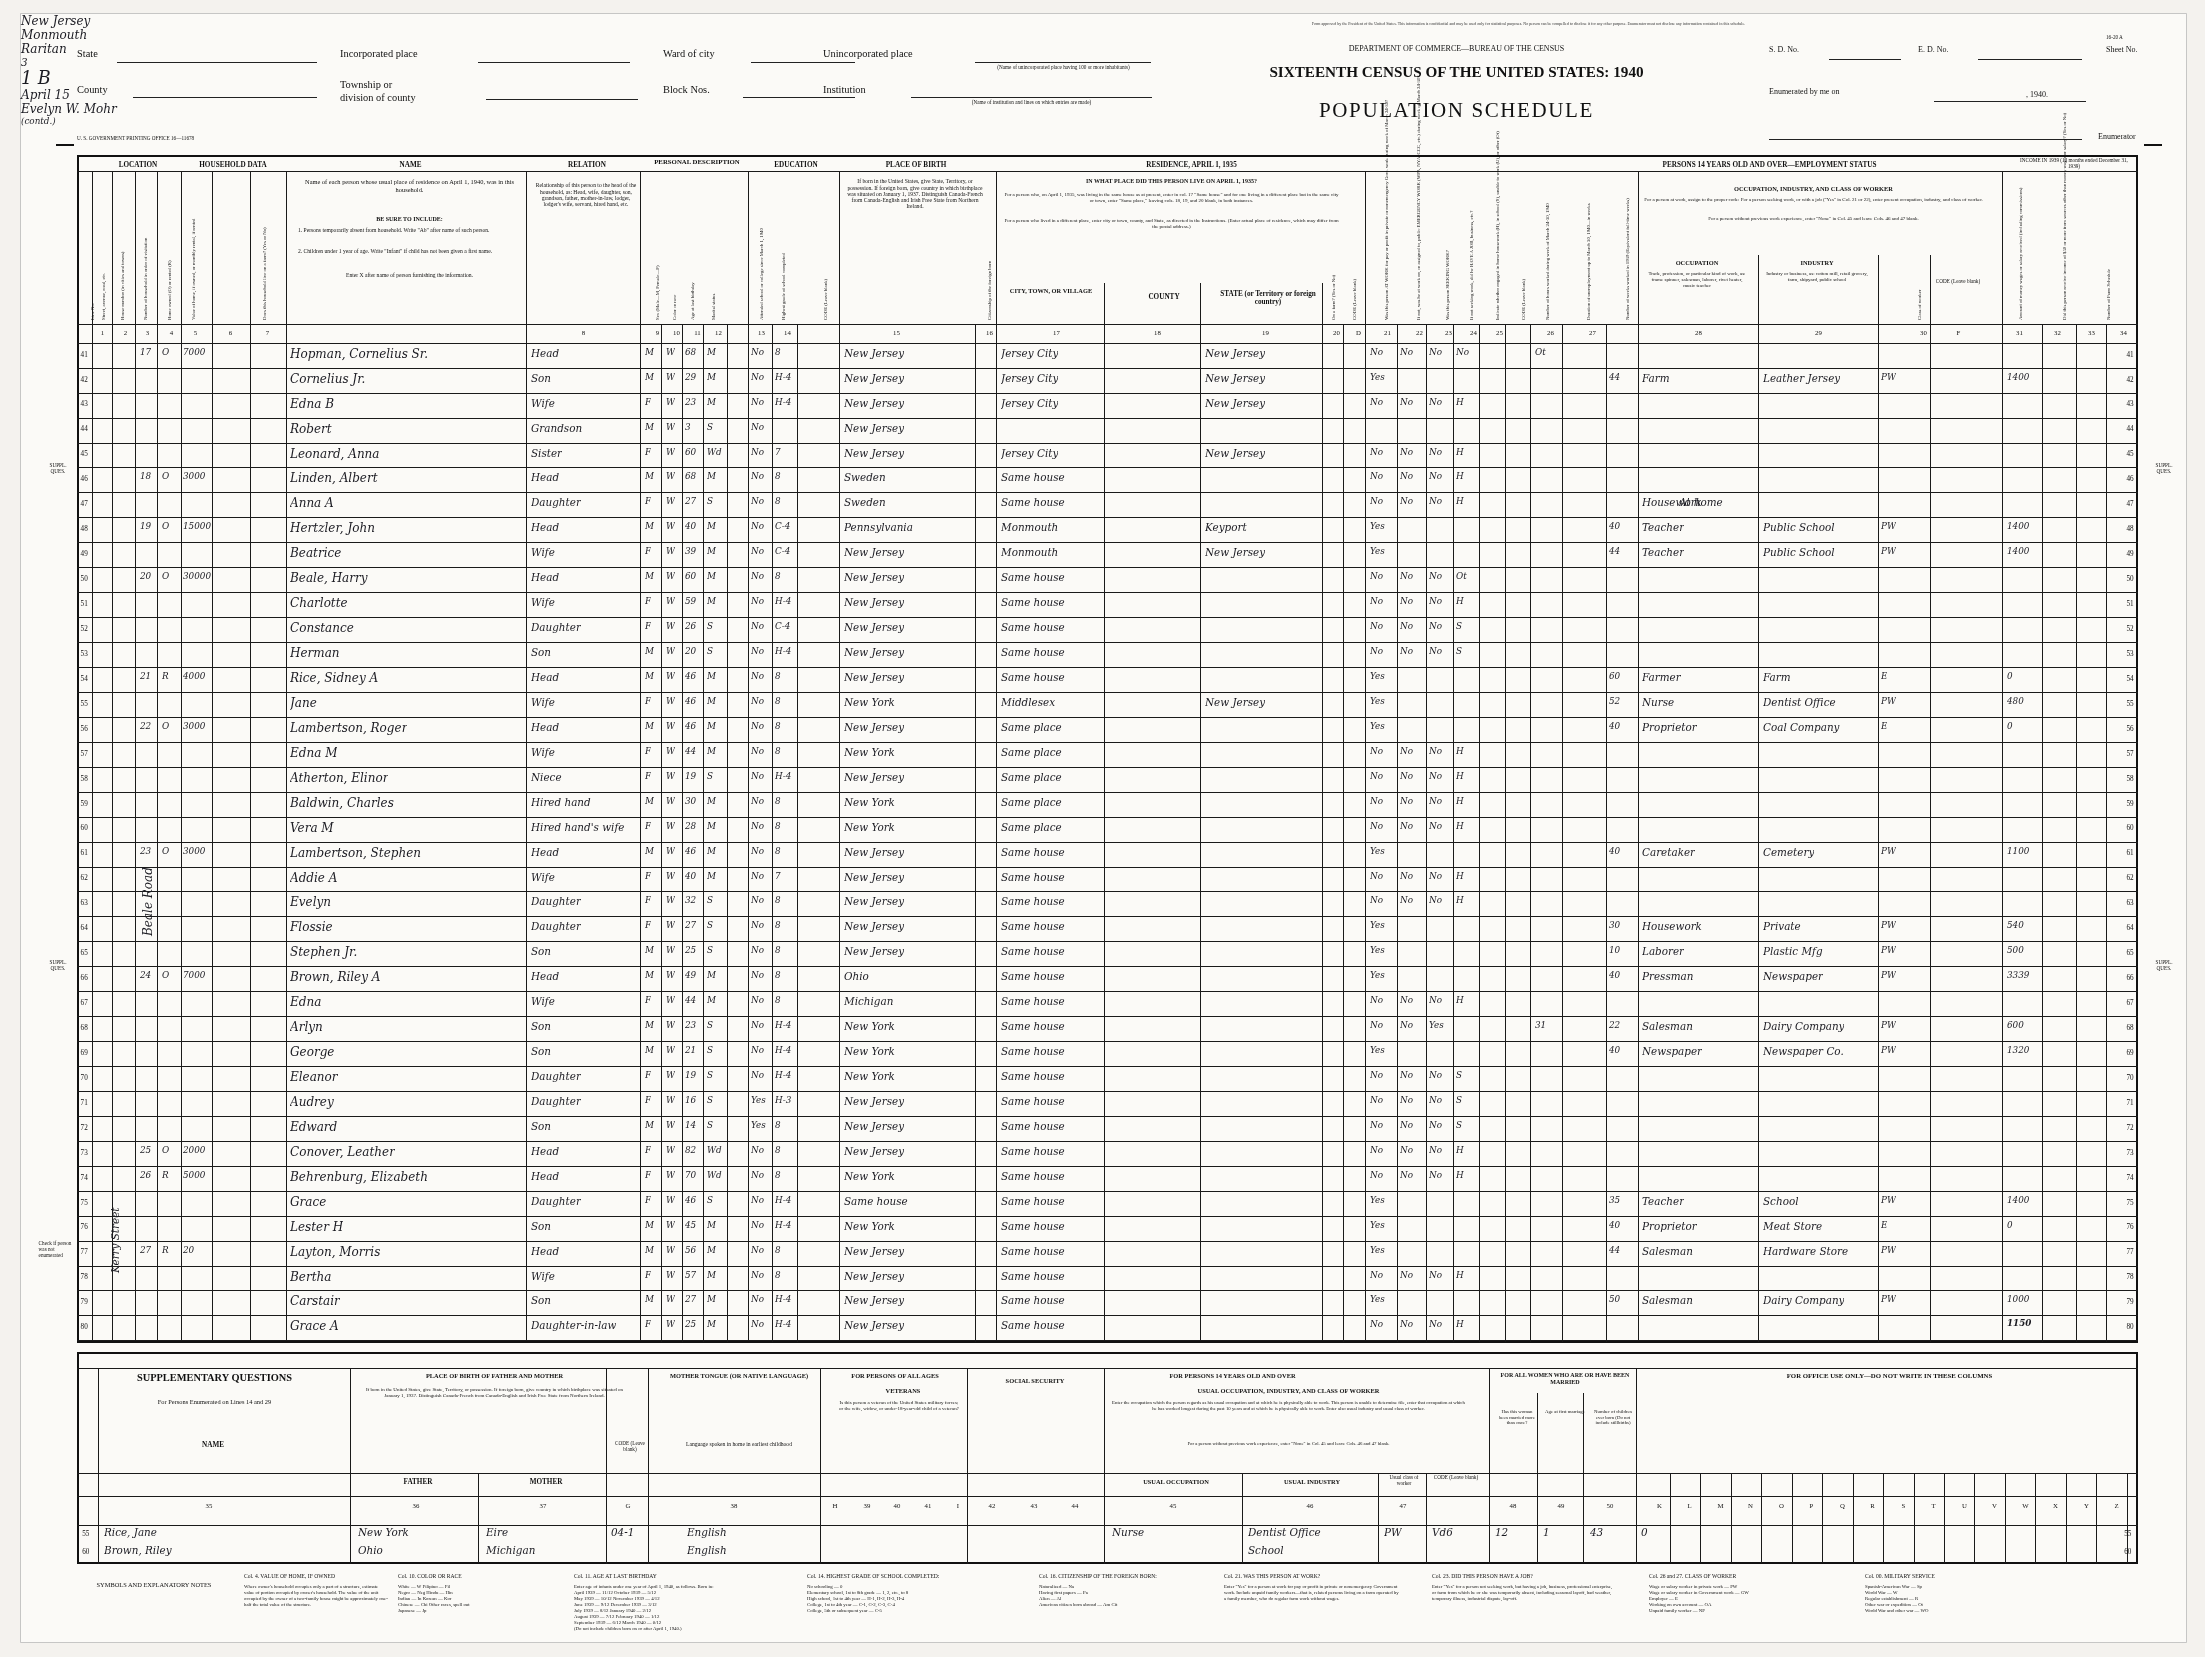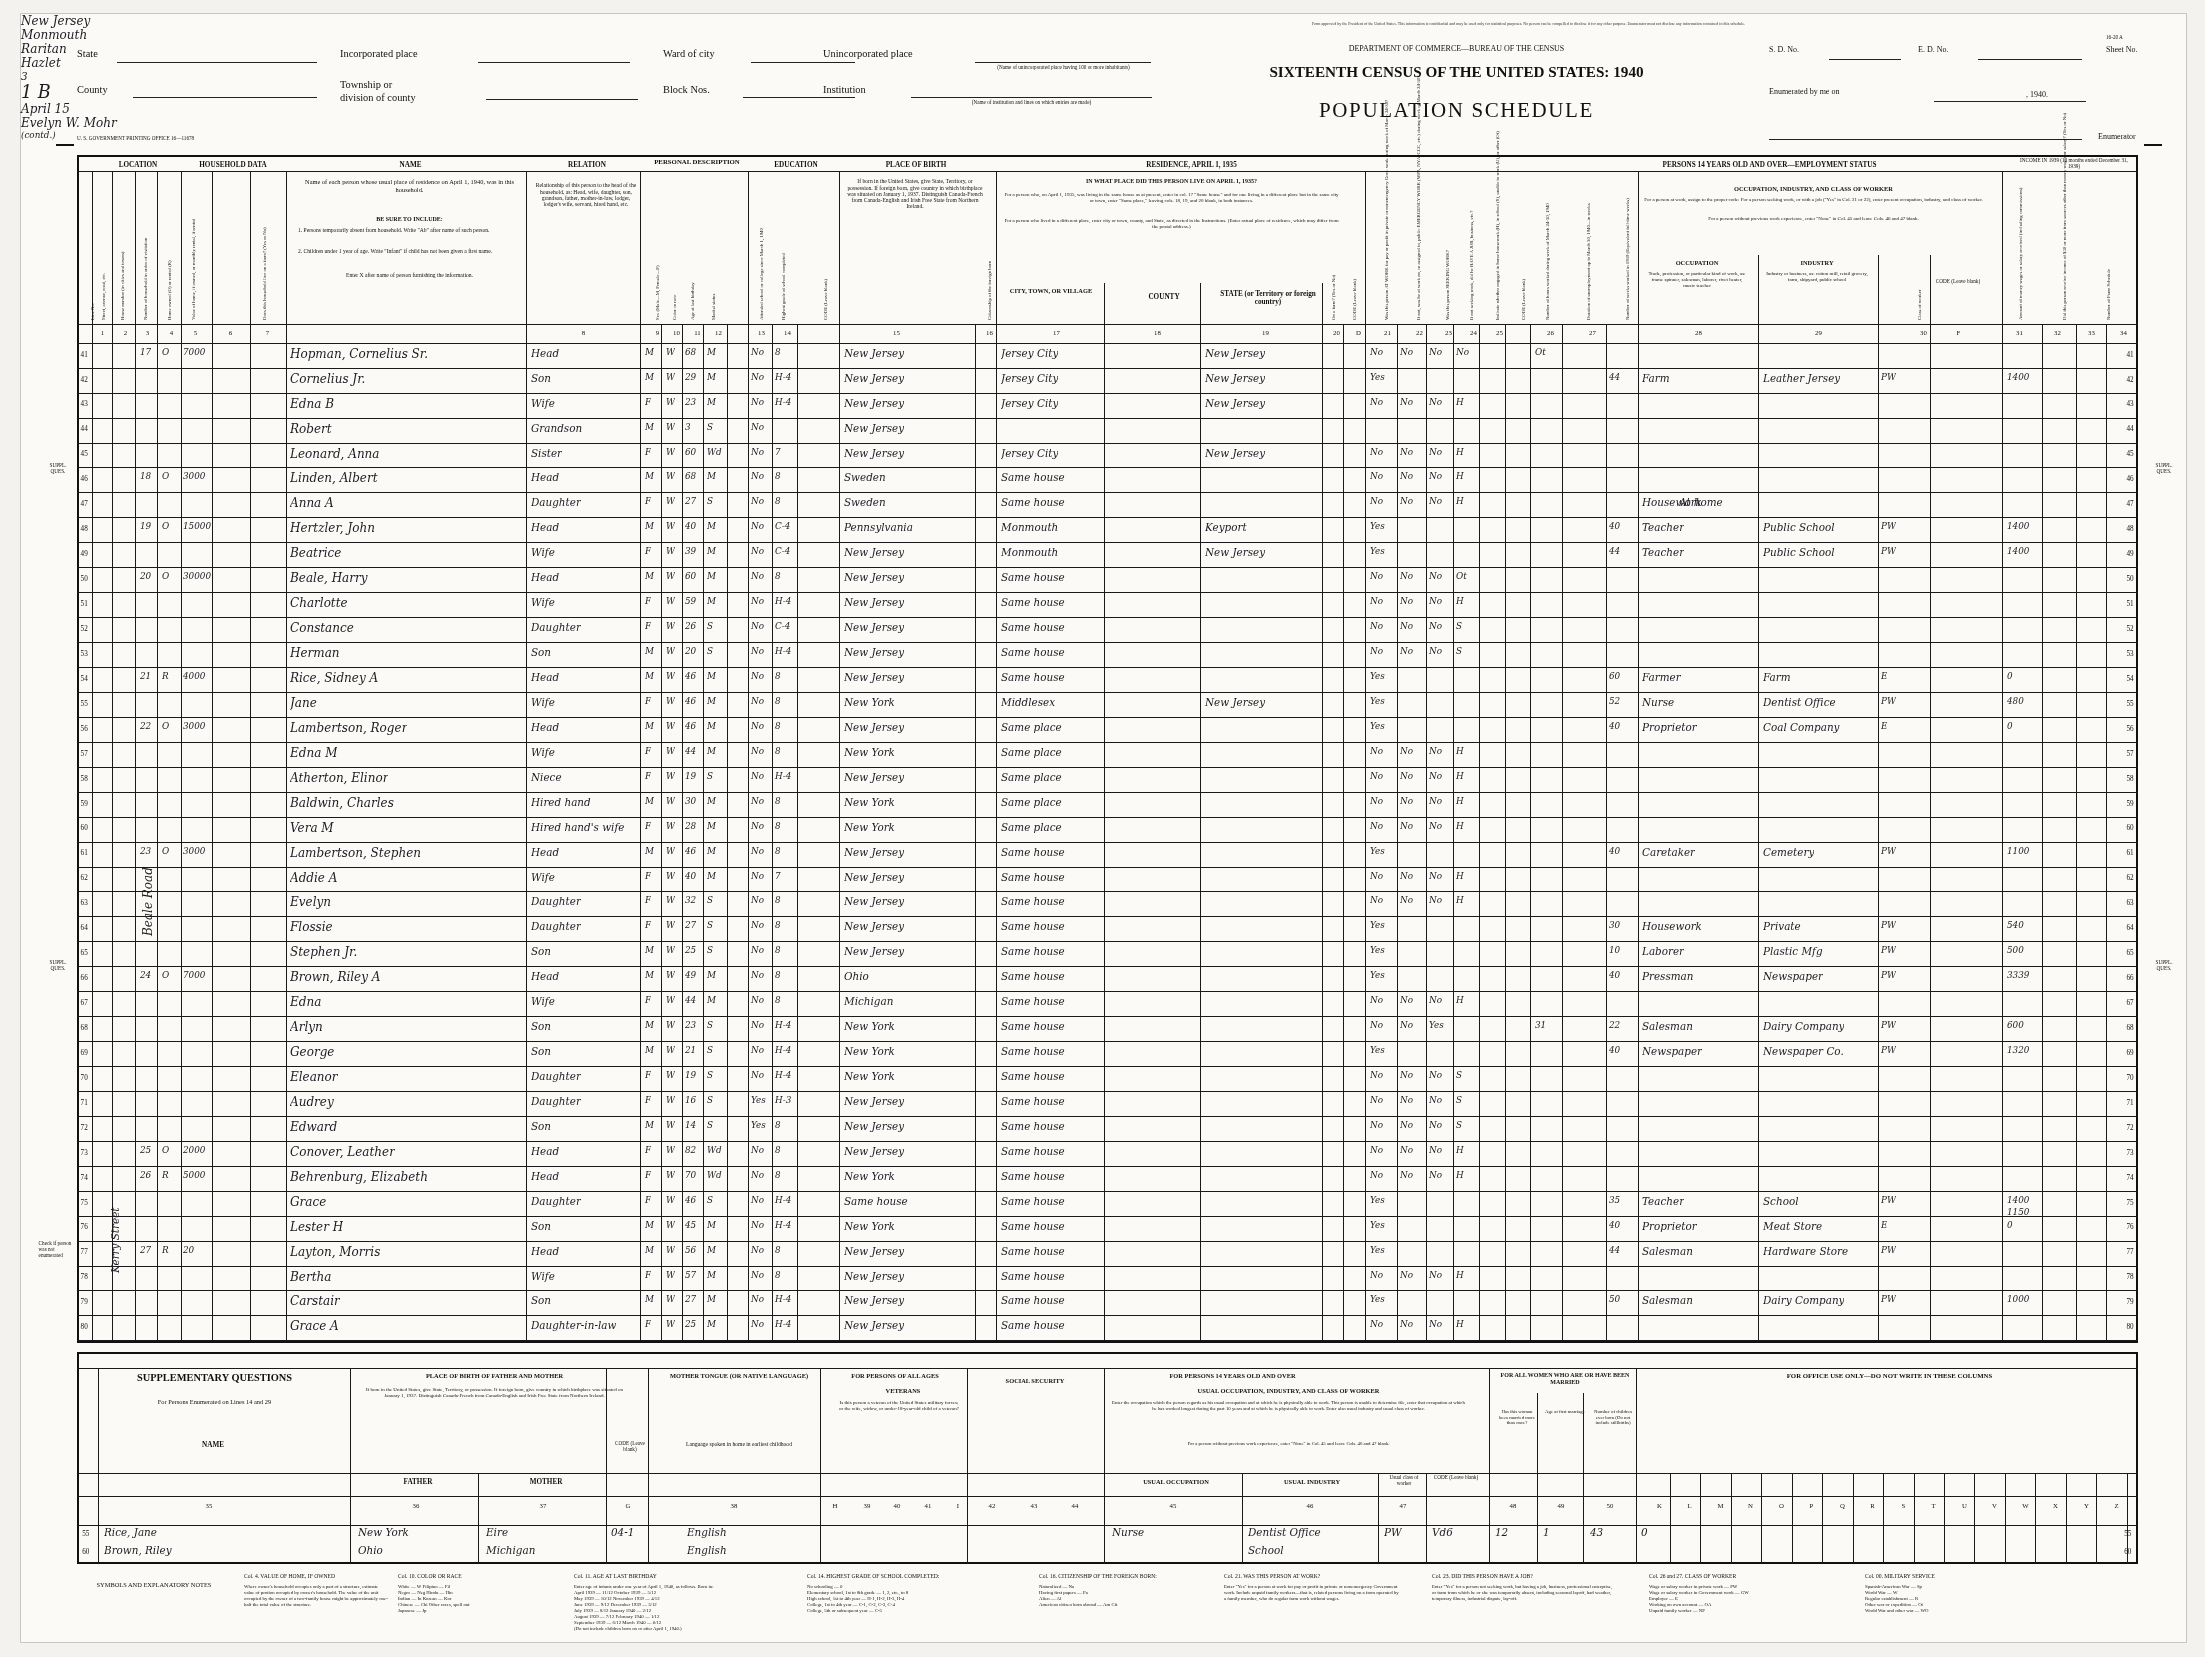--- a/index.html
+++ b/index.html
@@ -91,21 +91,20 @@
     <div class="hand" style="left:473px;top:64px;">Raritan</div>
     <div class="blank-line" style="left:465px;top:85px;width:152px;"></div>
 
     <div class="txt md" style="left:642px;top:35px;">Ward of city</div>
     <div class="blank-line" style="left:730px;top:48px;width:104px;"></div>
 
     <div class="txt md" style="left:642px;top:71px;">Block Nos.</div>
     <div class="blank-line" style="left:722px;top:83px;width:112px;"></div>
 
     <div class="txt md" style="left:802px;top:35px;">Unincorporated place</div>
-    <div class="hand" style="left:966px;top:27px;">Hazlet</div>
     <div class="blank-line" style="left:954px;top:48px;width:176px;"></div>
     <div class="txt xtiny ctr" style="left:922px;top:51px;width:241px;">(Name of unincorporated place having 100 or more inhabitants)</div>
 
     <div class="txt md" style="left:802px;top:71px;">Institution</div>
     <div class="blank-line" style="left:890px;top:83px;width:241px;"></div>
     <div class="txt xtiny ctr" style="left:890px;top:86px;width:241px;">(Name of institution and lines on which entries are made)</div>
 
     <div class="txt sm" style="left:1748px;top:32px;">S. D. No.</div>
     <div class="hand s" style="left:1820px;top:24px;">3</div>
     <div class="blank-line" style="left:1808px;top:45px;width:72px;"></div>
@@ -978,21 +977,21 @@
         <div class="hand xs" style="position: absolute; left: 686px; top: 1231px; max-width: 19px; overflow: hidden;">M</div>
         <div class="hand xs" style="position: absolute; left: 730px; top: 1231px; max-width: 21px; overflow: hidden;">No</div>
         <div class="hand xs" style="position: absolute; left: 754px; top: 1231px; max-width: 22.5px; overflow: hidden;">8</div>
         <div class="hand s" style="position: absolute; left: 823px; top: 1231px; max-width: 128px; overflow: hidden;">New Jersey</div>
         <div class="hand s" style="position: absolute; left: 980px; top: 1231px; max-width: 101px; overflow: hidden;">Same house</div>
         <div class="hand xs" style="position: absolute; left: 1349px; top: 1231px; max-width: 26px; overflow: hidden;">Yes</div>
         <div class="hand xs" style="position: absolute; left: 1588px; top: 1231px; max-width: 27px; overflow: hidden;">44</div>
         <div class="hand s" style="position: absolute; left: 1621px; top: 1231px; max-width: 114px; overflow: hidden;">Salesman</div>
         <div class="hand s" style="position: absolute; left: 1742px; top: 1231px; max-width: 114px; overflow: hidden;">Hardware Store</div>
         <div class="hand xs" style="position: absolute; left: 1860px; top: 1231px; max-width: 45px; overflow: hidden;">PW</div>
-        <div class="hand xs" style="position: absolute; left: 1986px; top: 1193px; max-width: 35px; overflow: hidden;">1150</div>
+        <div class="hand xs" style="position: absolute; left: 1986px; top: 1304px; max-width: 35px; overflow: hidden; font-weight: bold;">1150</div>
         <div class="ln hl" style="left: 56px; top: 1276px; width: 2061px;"></div>
         <div class="rownum txt" style="position: absolute; left: 56px; top: 1260px; width: 14.4px;">78</div>
         <div class="rownum txt" style="position: absolute; left: 2101px; top: 1260px; width: 16px;">78</div>
         <div class="hand" style="position: absolute; left: 269px; top: 1256px; max-width: 234px; overflow: hidden;">Bertha</div>
         <div class="hand s" style="position: absolute; left: 510px; top: 1256px; max-width: 104px; overflow: hidden;">Wife</div>
         <div class="hand xs" style="position: absolute; left: 624px; top: 1256px; max-width: 16px; overflow: hidden;">F</div>
         <div class="hand xs" style="position: absolute; left: 645px; top: 1256px; max-width: 16px; overflow: hidden;">W</div>
         <div class="hand xs" style="position: absolute; left: 664px; top: 1256px; max-width: 17.6px; overflow: hidden;">57</div>
         <div class="hand xs" style="position: absolute; left: 686px; top: 1256px; max-width: 19px; overflow: hidden;">M</div>
         <div class="hand xs" style="position: absolute; left: 730px; top: 1256px; max-width: 21px; overflow: hidden;">No</div>

